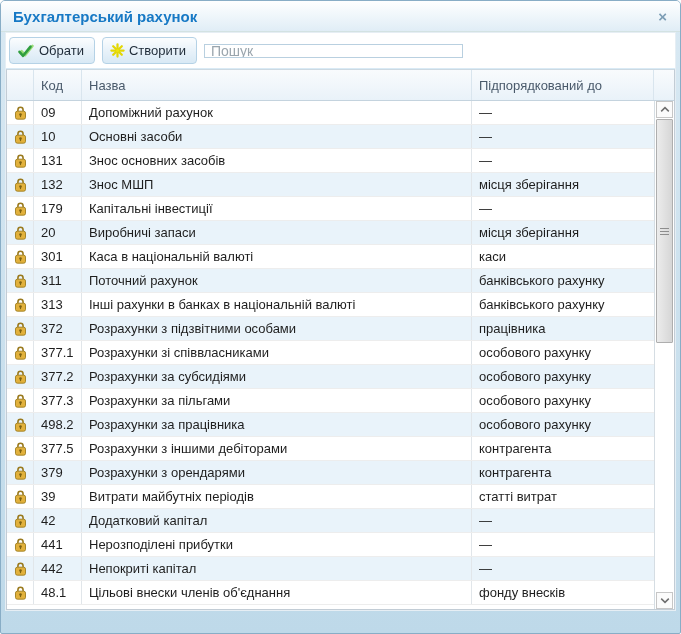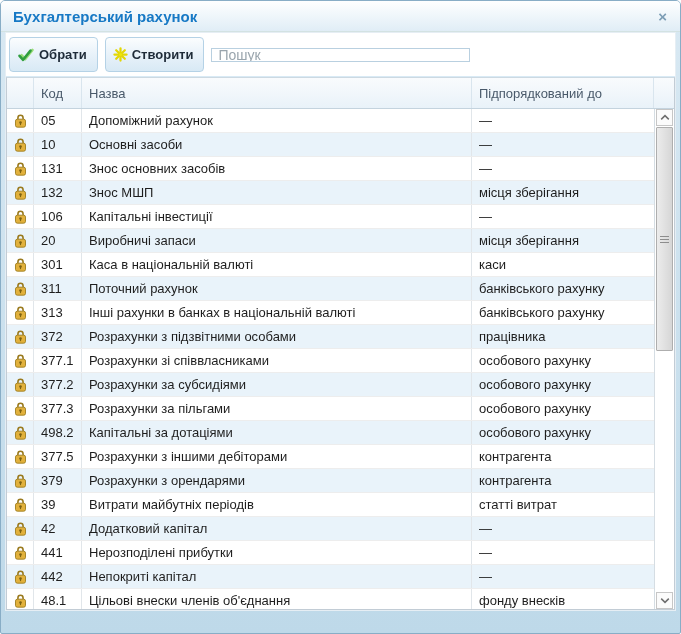--- a/index.html
+++ b/index.html
@@ -38,27 +38,27 @@
   }
 
   .toolbar {
     flex:0 0 36px;
     display:flex; align-items:center; gap:7px;
     padding:4px 3px;
     background:#fff;
     border-bottom:1px solid #d9eaf5;
   }
   .tb-btn {
-    height:35px;
+    height:27px;
     display:inline-flex; align-items:center; gap:4px;
     padding:0 10px 0 7px;
     background:linear-gradient(#fbfdfe,#eaf3fa 45%,#d8e9f5);
     border:1px solid #b5d2e6;
     border-radius:4px;
-    font-size:13px; font-weight:700; color:#1e2b38;
+    font-size:13px; font-weight:400; color:#1e2b38;
     cursor:pointer;
     font-family:"Liberation Sans",sans-serif;
   }
   .tb-btn svg { display:block; }
   .search-input {
     flex:0 0 259px; height:14px;
     border:1px solid #b9d0e0;
     padding:0 6px;
     font-size:14px; color:#444;
     font-family:"Liberation Sans",sans-serif;
@@ -184,21 +184,21 @@
         <div class="rows">
   <div class="row">
     <div class="cell col-icon">
       <svg width="13" height="15" viewBox="0 0 14 16">
         <path d="M4.2 7 V5.2 a2.8 2.8 0 0 1 5.6 0 V7" fill="none" stroke="#9a7a1e" stroke-width="1.7"></path>
         <rect x="1.6" y="6.6" width="10.8" height="8.6" rx="2" fill="#e2b13c" stroke="#a07f20" stroke-width="1"></rect>
         <circle cx="7" cy="10.2" r="1.4" fill="#7d6212"></circle>
         <rect x="6.4" y="10.6" width="1.2" height="2.4" fill="#7d6212"></rect>
       </svg>
     </div>
-    <div class="cell col-code">05</div>
+    <div class="cell col-code">09</div>
     <div class="cell col-name">Допоміжний рахунок</div>
     <div class="cell col-parent">—</div>
   </div>
 
   <div class="row">
     <div class="cell col-icon">
       <svg width="13" height="15" viewBox="0 0 14 16">
         <path d="M4.2 7 V5.2 a2.8 2.8 0 0 1 5.6 0 V7" fill="none" stroke="#9a7a1e" stroke-width="1.7"></path>
         <rect x="1.6" y="6.6" width="10.8" height="8.6" rx="2" fill="#e2b13c" stroke="#a07f20" stroke-width="1"></rect>
         <circle cx="7" cy="10.2" r="1.4" fill="#7d6212"></circle>
@@ -240,21 +240,21 @@
 
   <div class="row">
     <div class="cell col-icon">
       <svg width="13" height="15" viewBox="0 0 14 16">
         <path d="M4.2 7 V5.2 a2.8 2.8 0 0 1 5.6 0 V7" fill="none" stroke="#9a7a1e" stroke-width="1.7"></path>
         <rect x="1.6" y="6.6" width="10.8" height="8.6" rx="2" fill="#e2b13c" stroke="#a07f20" stroke-width="1"></rect>
         <circle cx="7" cy="10.2" r="1.4" fill="#7d6212"></circle>
         <rect x="6.4" y="10.6" width="1.2" height="2.4" fill="#7d6212"></rect>
       </svg>
     </div>
-    <div class="cell col-code">106</div>
+    <div class="cell col-code">179</div>
     <div class="cell col-name">Капітальні інвестиції</div>
     <div class="cell col-parent">—</div>
   </div>
 
   <div class="row">
     <div class="cell col-icon">
       <svg width="13" height="15" viewBox="0 0 14 16">
         <path d="M4.2 7 V5.2 a2.8 2.8 0 0 1 5.6 0 V7" fill="none" stroke="#9a7a1e" stroke-width="1.7"></path>
         <rect x="1.6" y="6.6" width="10.8" height="8.6" rx="2" fill="#e2b13c" stroke="#a07f20" stroke-width="1"></rect>
         <circle cx="7" cy="10.2" r="1.4" fill="#7d6212"></circle>
@@ -367,21 +367,21 @@
   <div class="row">
     <div class="cell col-icon">
       <svg width="13" height="15" viewBox="0 0 14 16">
         <path d="M4.2 7 V5.2 a2.8 2.8 0 0 1 5.6 0 V7" fill="none" stroke="#9a7a1e" stroke-width="1.7"></path>
         <rect x="1.6" y="6.6" width="10.8" height="8.6" rx="2" fill="#e2b13c" stroke="#a07f20" stroke-width="1"></rect>
         <circle cx="7" cy="10.2" r="1.4" fill="#7d6212"></circle>
         <rect x="6.4" y="10.6" width="1.2" height="2.4" fill="#7d6212"></rect>
       </svg>
     </div>
     <div class="cell col-code">498.2</div>
-    <div class="cell col-name">Капітальні за дотаціями</div>
+    <div class="cell col-name">Розрахунки за працівника</div>
     <div class="cell col-parent">особового рахунку</div>
   </div>
 
   <div class="row">
     <div class="cell col-icon">
       <svg width="13" height="15" viewBox="0 0 14 16">
         <path d="M4.2 7 V5.2 a2.8 2.8 0 0 1 5.6 0 V7" fill="none" stroke="#9a7a1e" stroke-width="1.7"></path>
         <rect x="1.6" y="6.6" width="10.8" height="8.6" rx="2" fill="#e2b13c" stroke="#a07f20" stroke-width="1"></rect>
         <circle cx="7" cy="10.2" r="1.4" fill="#7d6212"></circle>
         <rect x="6.4" y="10.6" width="1.2" height="2.4" fill="#7d6212"></rect>

